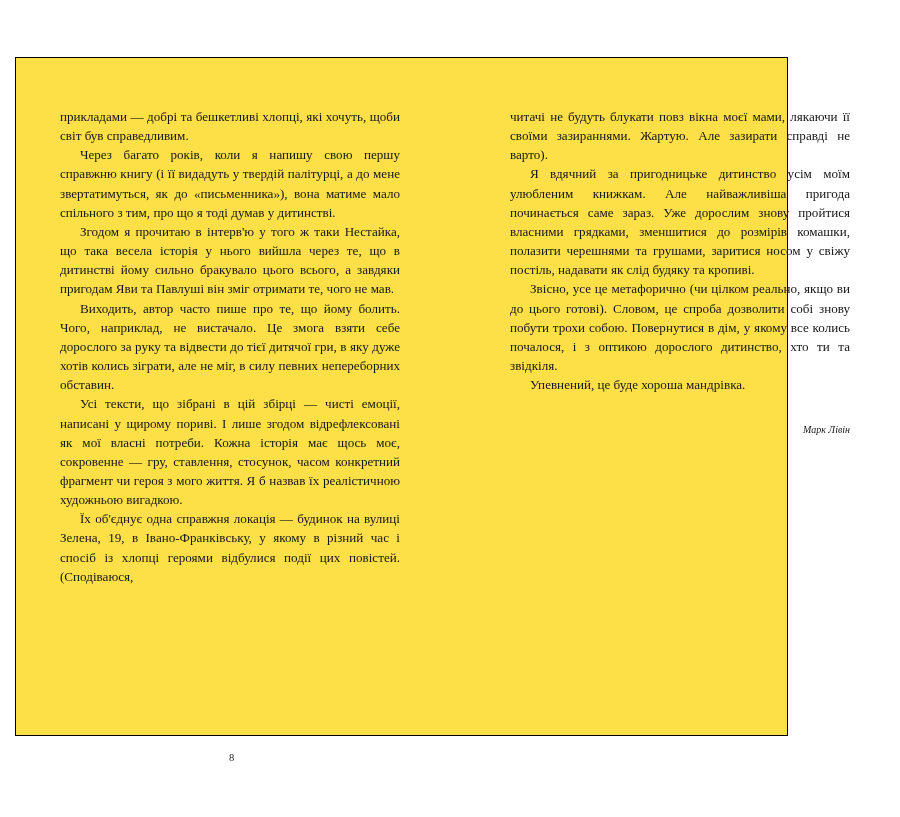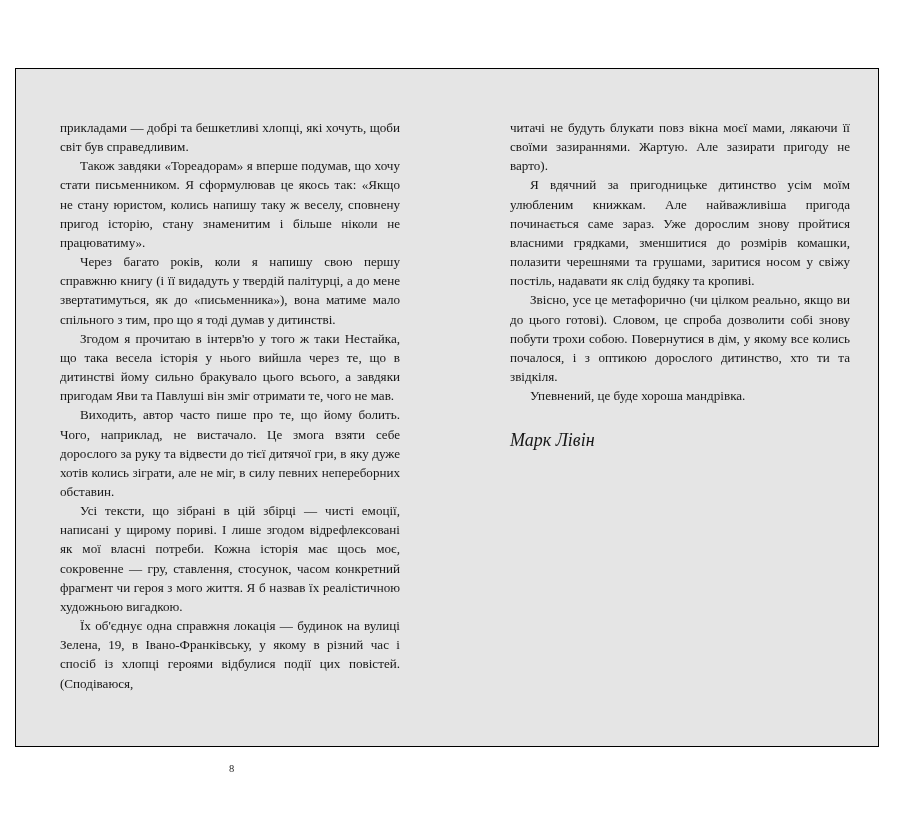--- a/index.html
+++ b/index.html
@@ -12,26 +12,26 @@
     height: 817px;
     position: relative;
     font-family: "Liberation Serif", "DejaVu Serif", serif;
     overflow: hidden;
   }
 
   
   #book-spread {
     position: absolute;
     left: 15px;
-    top: 68px;
-    width: 864px;
+    top: 57px;
+    width: 773px;
     height: 679px;
     border: 1.6px solid #000000;
     box-sizing: border-box;
-    background: #e5e5e5;
+    background: #fde047;
   }
 
   
   #page-left {
     position: absolute;
     left: 44px;
     top: 49px;
     width: 340px;
     height: 610px;
   }
@@ -58,22 +58,23 @@
   .para {
     margin: 0;
     text-indent: 20px;
   }
   .para.no-indent {
     text-indent: 0;
   }
 
   .signature {
     margin: 0;
+    text-align: right;
     font-style: italic;
-    font-size: 18px;
+    font-size: 10px;
     line-height: 19.15px;
     color: #161616;
   }
   .sig-spacer {
     height: 26px;
   }
 
   #page-number {
     position: absolute;
     left: 213px;
@@ -85,32 +86,31 @@
   }
 </style>
 </head>
 <body>
 
 <div id="book-spread">
 
   <div id="page-left">
     <div class="text-column">
       <p class="para no-indent">прикладами — добрі та бешкетливі хлопці, які хочуть, щоби світ був справедливим.</p>
-      <p class="para">Також завдяки «Тореадорам» я вперше подумав, що хочу стати письменником. Я сформулював це якось так: «Якщо не стану юристом, колись напишу таку ж веселу, сповнену пригод історію, стану знаменитим і більше ніколи не працюватиму».</p>
       <p class="para">Через багато років, коли я напишу свою першу справжню книгу (і її видадуть у твердій палітурці, а до мене звертатимуться, як до «письменника»), вона матиме мало спільного з тим, про що я тоді думав у дитинстві.</p>
       <p class="para">Згодом я прочитаю в інтерв'ю у того ж таки Нестайка, що така весела історія у нього вийшла через те, що в дитинстві йому сильно бракувало цього всього, а завдяки пригодам Яви та Павлуші він зміг отримати те, чого не мав.</p>
       <p class="para">Виходить, автор часто пише про те, що йому болить. Чого, наприклад, не вистачало. Це змога взяти себе дорослого за руку та відвести до тієї дитячої гри, в яку дуже хотів колись зіграти, але не міг, в силу певних непереборних обставин.</p>
       <p class="para">Усі тексти, що зібрані в цій збірці — чисті емоції, написані у щирому пориві. І лише згодом відрефлексовані як мої власні потреби. Кожна історія має щось моє, сокровенне — гру, ставлення, стосунок, часом конкретний фрагмент чи героя з мого життя. Я б назвав їх реалістичною художньою вигадкою.</p>
       <p class="para">Їх об'єднує одна справжня локація — будинок на вулиці Зелена, 19, в Івано-Франківську, у якому в різний час і спосіб із хлопці героями відбулися події цих повістей. (Сподіваюся,</p>
     </div>
   </div>
 
   <div id="page-right">
     <div class="text-column">
-      <p class="para no-indent">читачі не будуть блукати повз вікна моєї мами, лякаючи її своїми зазираннями. Жартую. Але зазирати пригоду не варто).</p>
+      <p class="para no-indent">читачі не будуть блукати повз вікна моєї мами, лякаючи її своїми зазираннями. Жартую. Але зазирати справді не варто).</p>
       <p class="para">Я вдячний за пригодницьке дитинство усім моїм улюбленим книжкам. Але найважливіша пригода починається саме зараз. Уже дорослим знову пройтися власними грядками, зменшитися до розмірів комашки, полазити черешнями та грушами, заритися носом у свіжу постіль, надавати як слід будяку та кропиві.</p>
       <p class="para">Звісно, усе це метафорично (чи цілком реально, якщо ви до цього готові). Словом, це спроба дозволити собі знову побути трохи собою. Повернутися в дім, у якому все колись почалося, і з оптикою дорослого дитинство, хто ти та звідкіля.</p>
       <p class="para">Упевнений, це буде хороша мандрівка.</p>
       <div class="sig-spacer"></div>
       <p class="signature">Марк Лівін</p>
     </div>
   </div>
 
   <div id="page-number">8</div>
 

